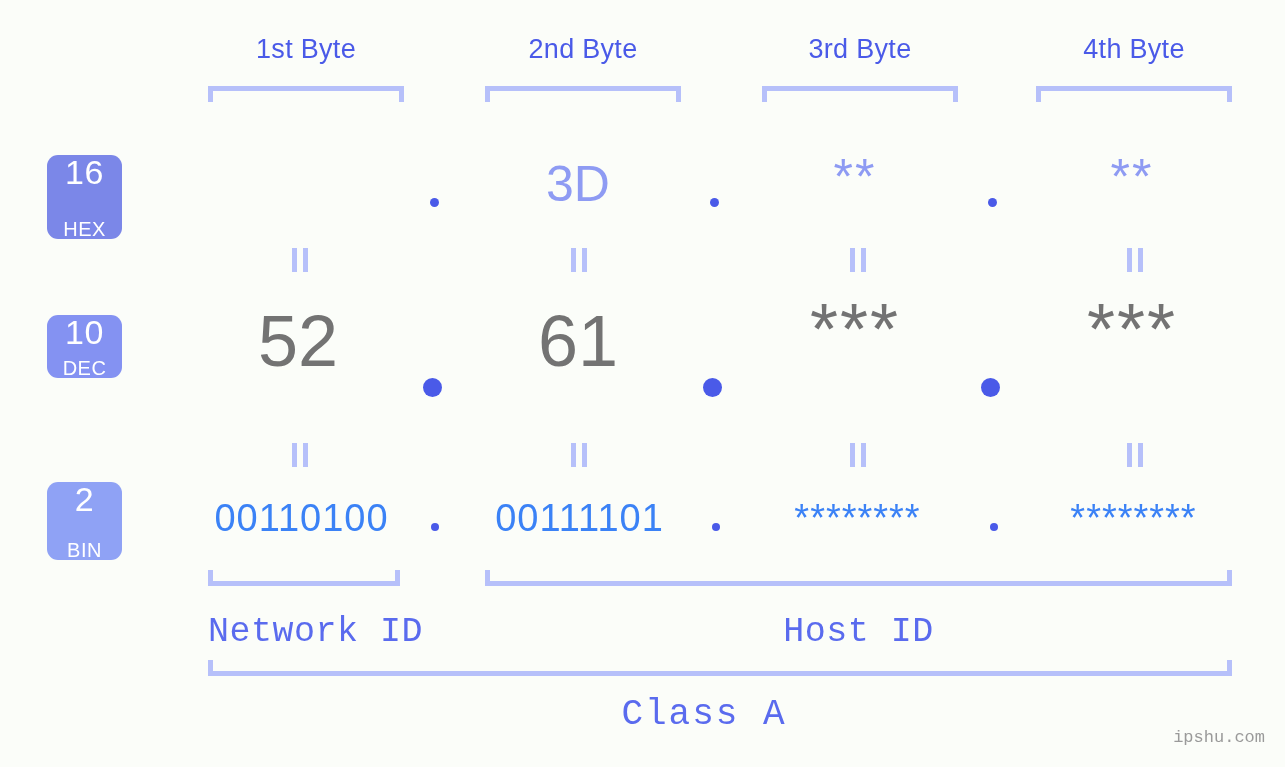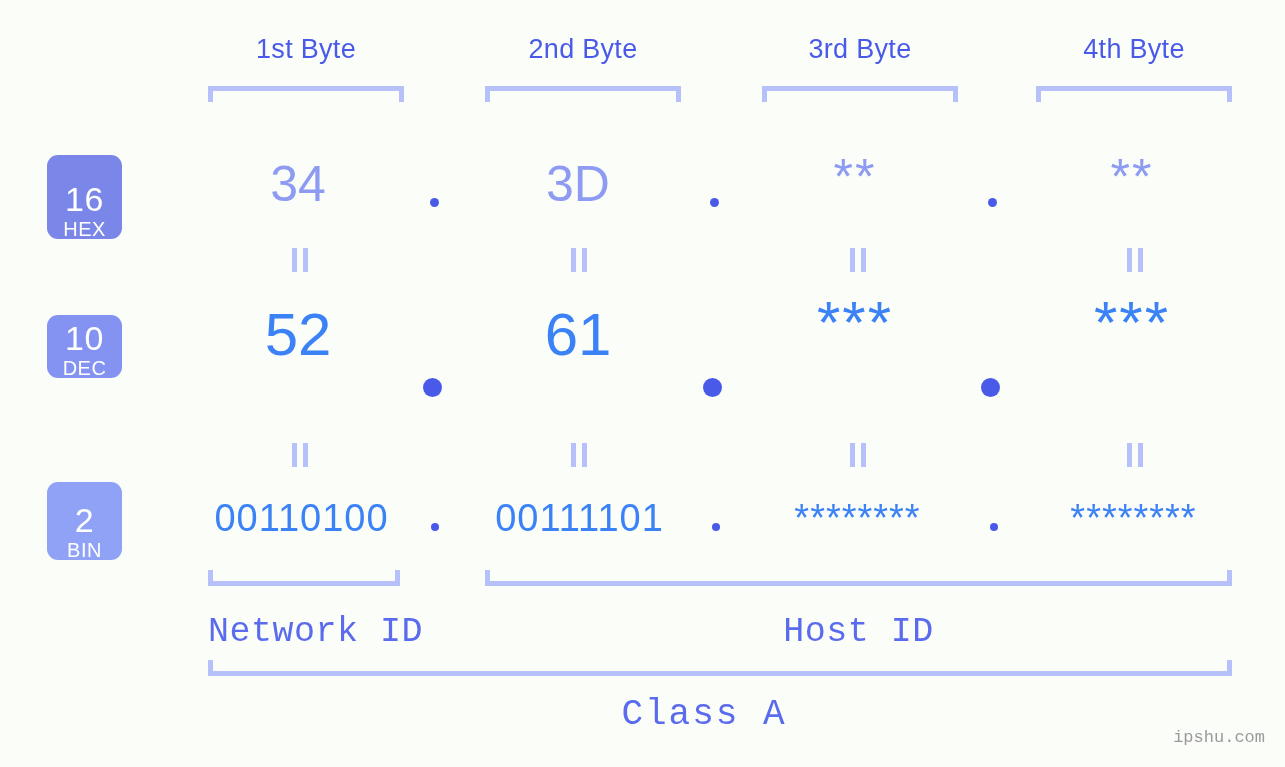--- a/index.html
+++ b/index.html
@@ -49,21 +49,21 @@
   
   .badge {
     position: absolute;
     width: 75px;
     border-radius: 11px;
     color: #ffffff;
     text-align: center;
     display: flex;
     flex-direction: column;
     align-items: center;
-    justify-content: flex-end;
+    justify-content: space-between;
     line-height: 1;
   }
   .badge .num {
     font-size: 34px;
     font-weight: 400;
     letter-spacing: 0.5px;
   }
   .badge .radix {
     font-size: 20px;
     font-weight: 400;
@@ -78,22 +78,22 @@
   }
 
   .hexval {
     color: #8e9bf3;
     font-size: 50px;
     font-family: "Liberation Sans", sans-serif;
   }
   .hexval.mask { letter-spacing: 2px; }
 
   .decval {
-    color: #3b82f6;
-    font-size: 60px;
+    color: #737373;
+    font-size: 72px;
     font-family: "Liberation Sans", sans-serif;
   }
   .decval.mask { letter-spacing: 2px; }
 
   .binval {
     color: #3b82f6;
     font-size: 38px;
     font-family: Liberation Sans, sans-serif;
     letter-spacing: 1px;
   }
@@ -176,21 +176,20 @@
   <div class="badge" style="left:47px; top:315px; height:63px; background:#8492f2;">
     <span class="num">10</span>
     <span class="radix">DEC</span>
   </div>
 
   <div class="badge" style="left:47px; top:482px; height:78px; background:#8fa2f5;">
     <span class="num">2</span>
     <span class="radix">BIN</span>
   </div>
 
-  <div class="cell hexval" style="left:200px; top:155px; width:196px;">34</div>
   <div class="cell hexval" style="left:480px; top:155px; width:196px;">3D</div>
   <div class="cell hexval mask" style="left:757px; top:148px; width:196px;">**</div>
   <div class="cell hexval mask" style="left:1034px; top:148px; width:196px;">**</div>
 
   <div class="dot small" style="left:430px; top:198px;"></div>
   <div class="dot small" style="left:710px; top:198px;"></div>
   <div class="dot small" style="left:988px; top:198px;"></div>
 
   <div class="eqmark" style="left:292px; top:248px;">
       <i></i>

